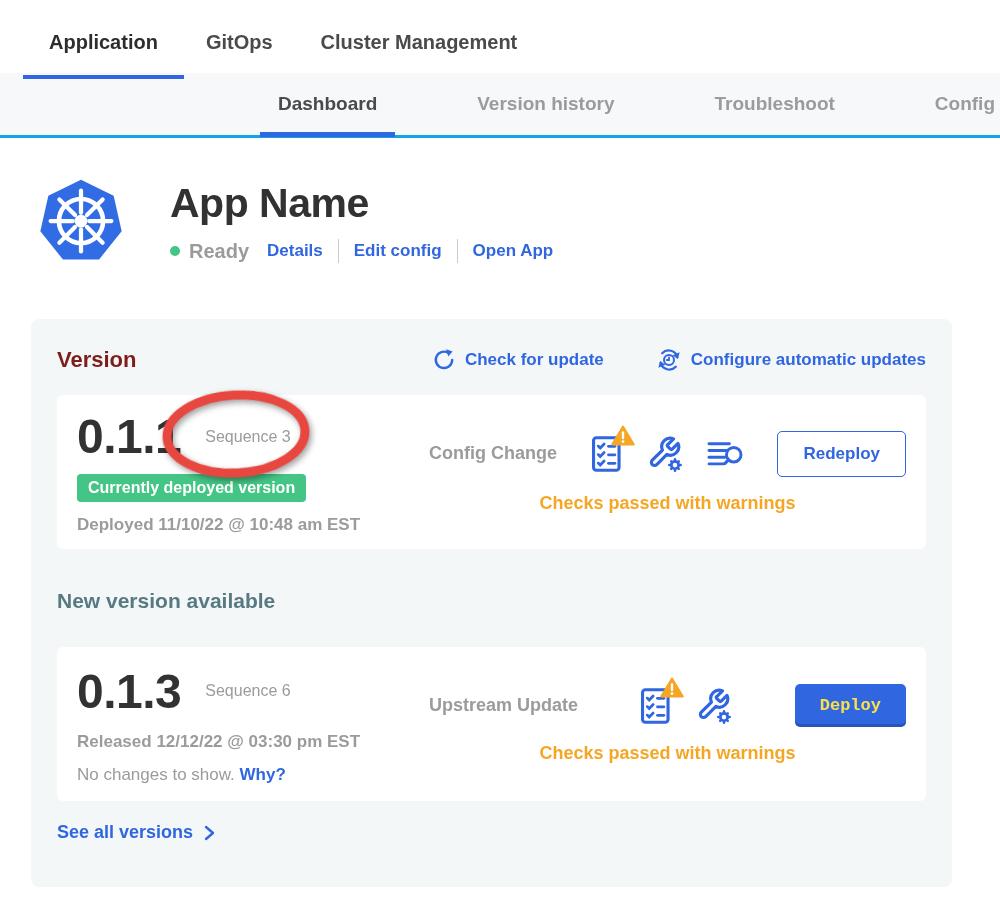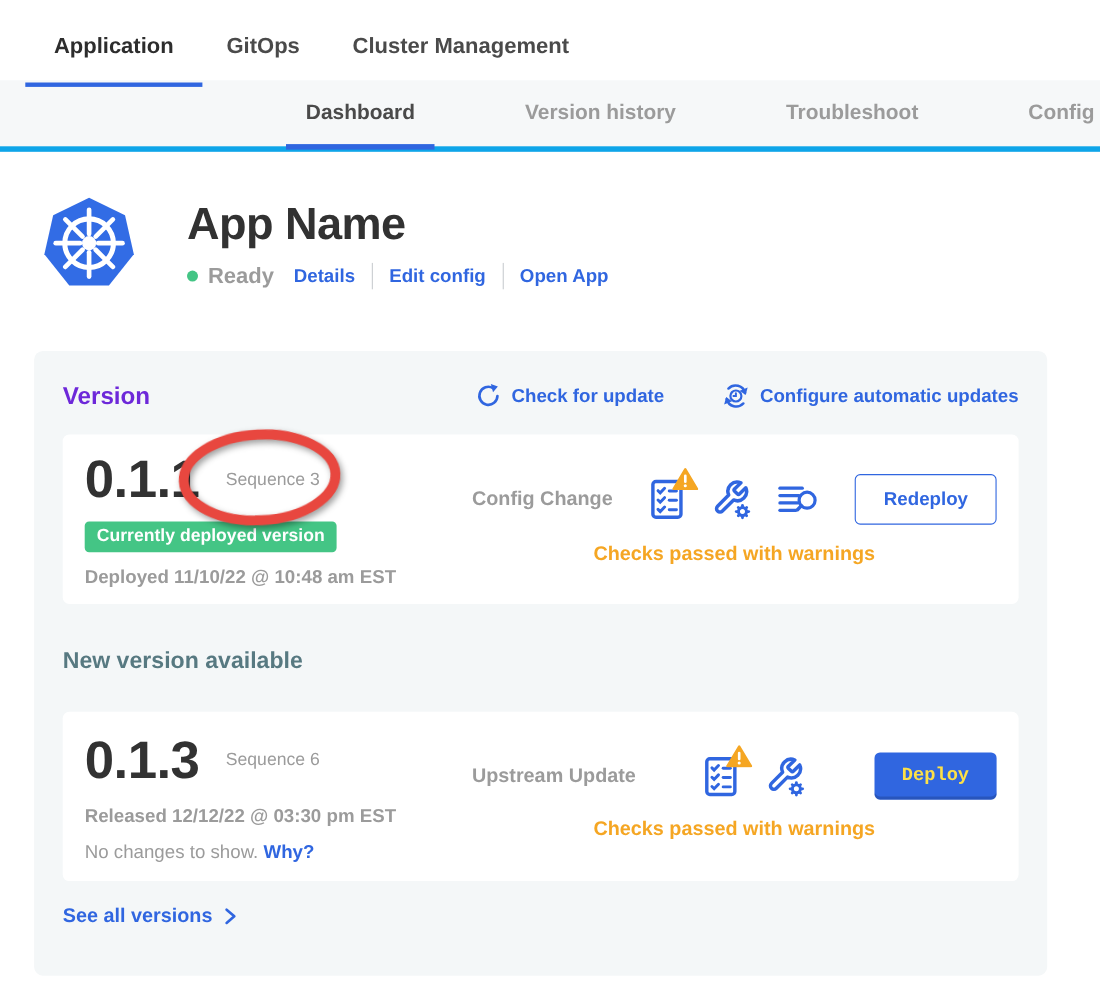--- a/index.html
+++ b/index.html
@@ -9,21 +9,21 @@
   
   .topnav { display:flex; align-items:center; gap:48px; padding:12px 0 0 49px; height:73px; background:#fff; }
   .topnav-item { position:relative; font-size:20px; font-weight:600; color:#4a4a4a; height:73px;
     display:flex; align-items:center; cursor:pointer; }
   .topnav-item.active { color:#2d2d2d; }
   .topnav-item.active::after { content:""; position:absolute; left:-26px; right:-26px; bottom:0;
     height:4px; background:#3066e0; }
 
   
   .subnav { display:flex; align-items:center; gap:100px; padding-left:278px; height:65px;
-    background:#f6f8f9; border-bottom:5px solid #0ea5e9; white-space:nowrap; }
+    background:#f6f8f9; border-bottom:3px solid #0ea5e9; white-space:nowrap; }
   .subnav-item { position:relative; font-size:19px; font-weight:600; color:#9b9b9b; height:65px;
     display:flex; align-items:center; cursor:pointer; flex:0 0 auto; }
   .subnav-item.active { color:#4a4a4a; }
   .subnav-item.active::after { content:""; position:absolute; left:-18px; right:-18px; bottom:0;
     height:5px; background:#3066e0; }
 
   
   .app-header { display:flex; align-items:flex-start; margin:37px 0 0 35px; }
   .k8s-logo { width:92px; height:94px; flex:0 0 auto; }
   .app-header-text { margin-left:43px; padding-top:5px; }
@@ -31,21 +31,21 @@
   .status-row { display:flex; align-items:center; margin-top:12px; }
   .status-dot { width:10px; height:10px; border-radius:50%; background:#44c585; margin-right:9px; }
   .status-label { font-size:20px; font-weight:600; color:#9b9b9b; margin-right:18px; }
   .hdr-link { font-size:17px; font-weight:700; color:#3066e0; cursor:pointer; text-decoration:none; }
   .hdr-divider { width:1px; height:24px; background:#c9cdd0; margin:0 15px; }
 
   
   .panel { margin:50px 0 0 31px; width:921px; height:568px; background:#f4f7f8; border-radius:8px;
     padding:28px 26px; position:relative; }
   .panel-header { display:flex; align-items:center; }
-  .panel-title { font-size:22px; font-weight:700; color:#6d28d9; }
+  .panel-title { font-size:22px; font-weight:700; color:#7f1d1d; }
   .panel-actions { margin-left:auto; display:flex; align-items:center; gap:52px; }
   .panel-action { display:flex; align-items:center; gap:9px; font-size:17px; font-weight:700;
     color:#3066e0; cursor:pointer; }
 
   .vcard { background:#fff; border-radius:6px; margin-top:22px; padding:18px 20px; height:154px;
     display:flex; align-items:stretch; position:relative; }
   .vcard-left { width:352px; flex:0 0 auto; display:flex; flex-direction:column; justify-content:center; }
   .vrow { display:flex; align-items:center; }
   .vnum { font-size:48px; font-weight:800; color:#323232; letter-spacing:-0.5px; }
   .vseq { font-size:16px; font-weight:400; color:#9b9b9b; margin-left:24px; }

